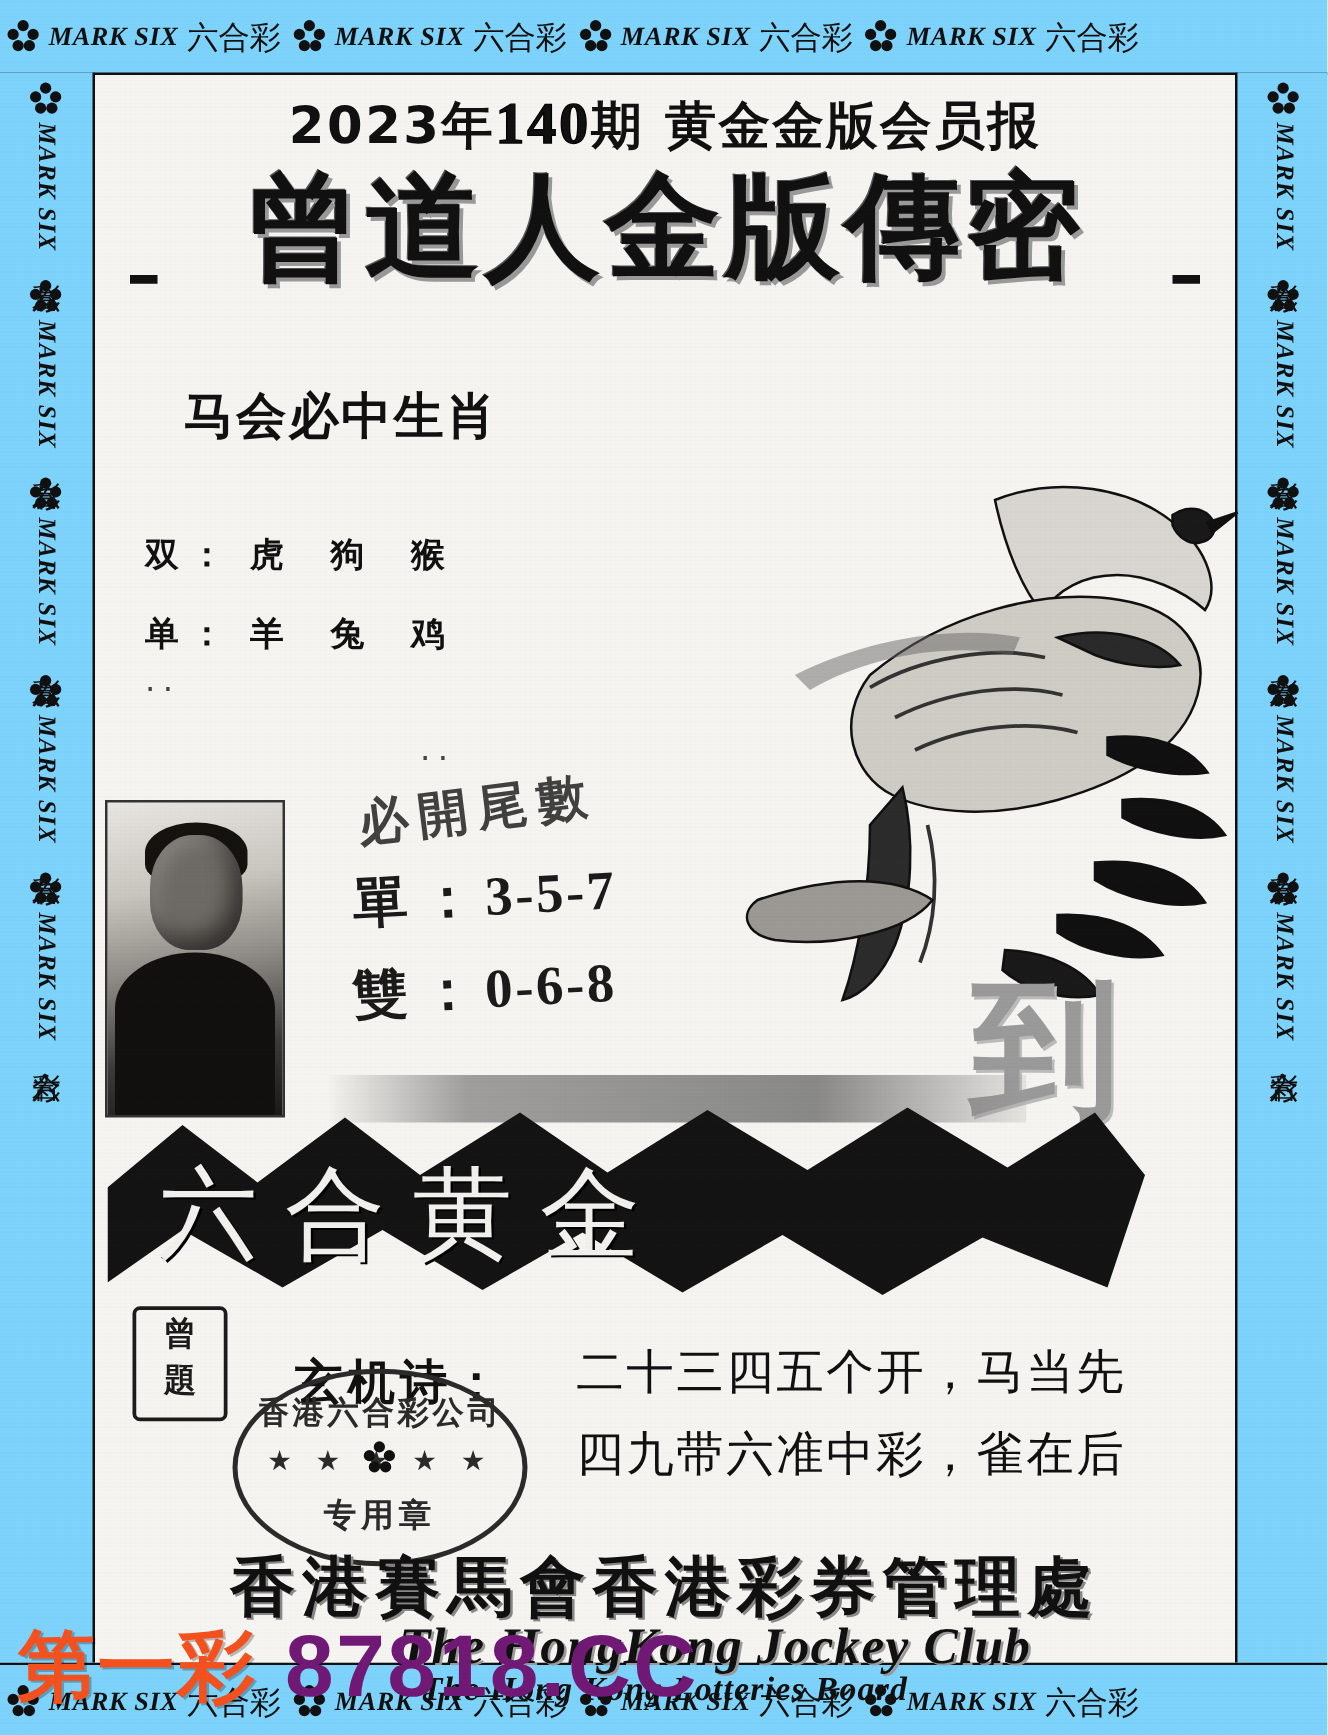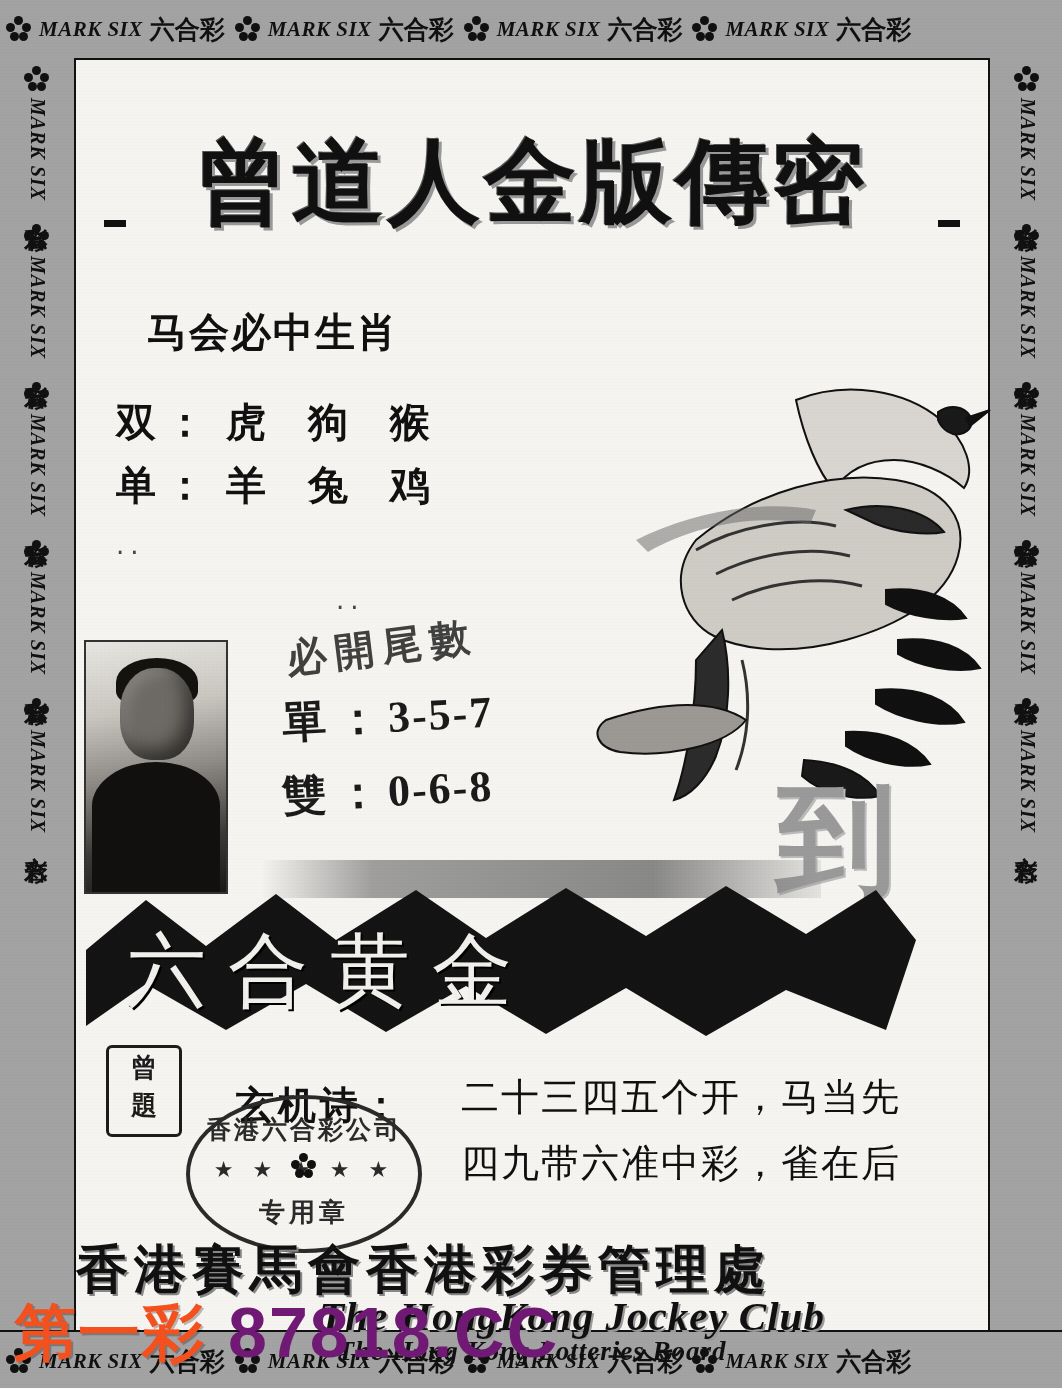--- a/index.html
+++ b/index.html
@@ -17,21 +17,21 @@
     position: relative;
     width: 1062px;
     height: 1388px;
     background: #f4f2ee;
     overflow: hidden;
   }
 
   
   .strip {
     position: absolute;
-    background: #a3a3a3;
+    background: #7dd3fc;
     color: #111;
     font-family: "Liberation Serif", serif;
     font-weight: bold;
     overflow: hidden;
     white-space: nowrap;
   }
   .strip-top {
     left: 0; top: 0; width: 1062px; height: 58px;
     border-bottom: 2px solid #111;
   }
@@ -73,21 +73,21 @@
   }
   .mk-en {
     font-size: 21px;
     letter-spacing: 0.5px;
     font-style: italic;
     font-family: "Liberation Serif", serif;
   }
   .mk-cn {
     font-size: 25px;
     font-family: "DejaVu Sans", sans-serif;
-    font-weight: bold;
+    font-weight: normal;
   }
   .mk-unit.vert .mk-en,
   .mk-unit.vert .mk-cn {
     writing-mode: vertical-rl;
     font-size: 20px;
     letter-spacing: 1px;
   }
   .mk-unit.vert .mk-cn { font-size: 23px; }
 
   
@@ -166,26 +166,27 @@
     font-size: 40px;
     font-weight: bold;
     color: #111;
     letter-spacing: 2px;
     font-family: "DejaVu Sans", sans-serif;
     white-space: nowrap;
     margin-left: 15px;
   }
   .zodiac-row {
     position: absolute;
-    font-size: 40px;
+    font-size: 27px;
     font-weight: bold;
     color: #111;
     letter-spacing: 3px;
     font-family: "DejaVu Sans", sans-serif;
     white-space: nowrap;
+    margin-top: 31px;
   }
   .zodiac-row .lbl { margin-right: 6px; }
   .zodiac-row .vals { margin-left: 18px; letter-spacing: 14px; }
   .row-even { left: 40px; top: 335px; }
   .row-odd  { left: 40px; top: 398px; }
 
   .dots-a {
     position: absolute; left: 40px; top: 470px;
     font-size: 26px; color: #444; letter-spacing: 6px;
   }
@@ -388,20 +389,21 @@
     font-weight: bold;
     letter-spacing: 4px;
     font-family: "DejaVu Sans", sans-serif;
   }
 
   
   .org-cn {
     position: absolute;
     left: 0; top: 1175px;
     width: 912px;
+    text-align: center;
     font-size: 52px;
     font-weight: bold;
     color: #111;
     letter-spacing: 6px;
     font-family: "DejaVu Sans", sans-serif;
     white-space: nowrap;
     text-shadow: 2px 2px 0 #888;
   }
   .org-en1 {
     position: absolute;
@@ -691,20 +693,24 @@
             <i></i>
           </span>
           <span class="mk-en">MARK SIX</span>
           <span class="mk-cn">六合彩</span>
         </span>
       </div>
   </div>
 
   <div id="page">
 
+    <div class="issue-line">
+      <span>2023</span><span>年</span><span class="num">140</span><span>期</span>
+      <span>黄金金版会员报</span>
+    </div>
 
     <div class="dash-l"></div>
     <div class="dash-r"></div>
     <div class="main-title">曾道人金版傳密</div>
 
     <div class="sec-head">马会必中生肖</div>
 
     <div class="zodiac-row row-even">
       <span class="lbl">双</span><span>：</span><span class="vals">虎 狗 猴</span>
     </div>

